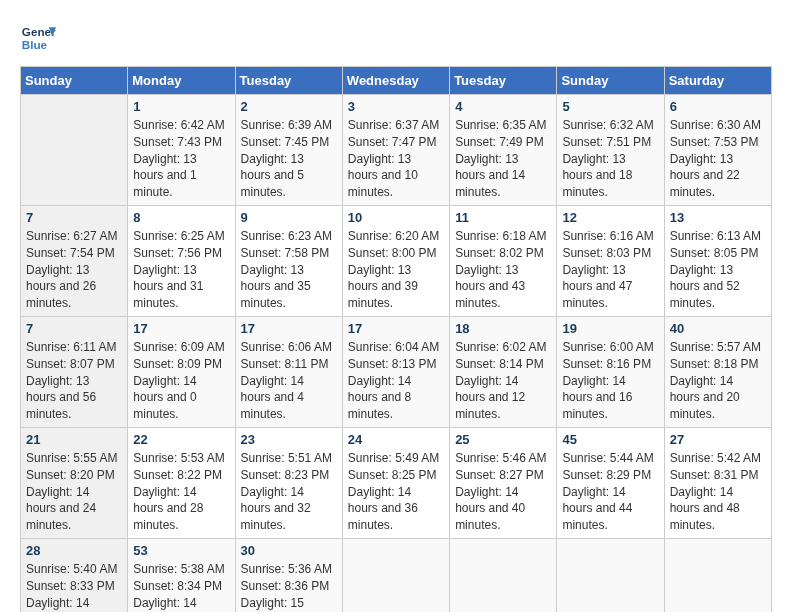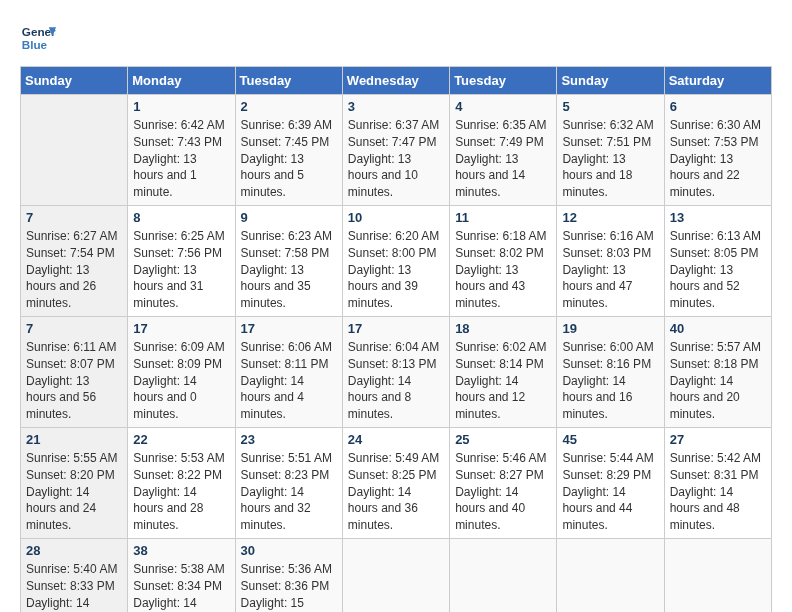--- a/index.html
+++ b/index.html
@@ -218,21 +218,21 @@
           <div class="day-num">27</div>
           <div class="day-info">Sunrise: 5:42 AM<br>Sunset: 8:31 PM<br>Daylight: 14 hours and 48 minutes.</div>
         </td>
       </tr>
       <tr>
         <td>
           <div class="day-num">28</div>
           <div class="day-info">Sunrise: 5:40 AM<br>Sunset: 8:33 PM<br>Daylight: 14 hours and 52 minutes.</div>
         </td>
         <td>
-          <div class="day-num">38</div>
+          <div class="day-num">53</div>
           <div class="day-info">Sunrise: 5:38 AM<br>Sunset: 8:34 PM<br>Daylight: 14 hours and 56 minutes.</div>
         </td>
         <td>
           <div class="day-num">30</div>
           <div class="day-info">Sunrise: 5:36 AM<br>Sunset: 8:36 PM<br>Daylight: 15 hours and 0 minutes.</div>
         </td>
         <td></td>
         <td></td>
         <td></td>
         <td></td>

